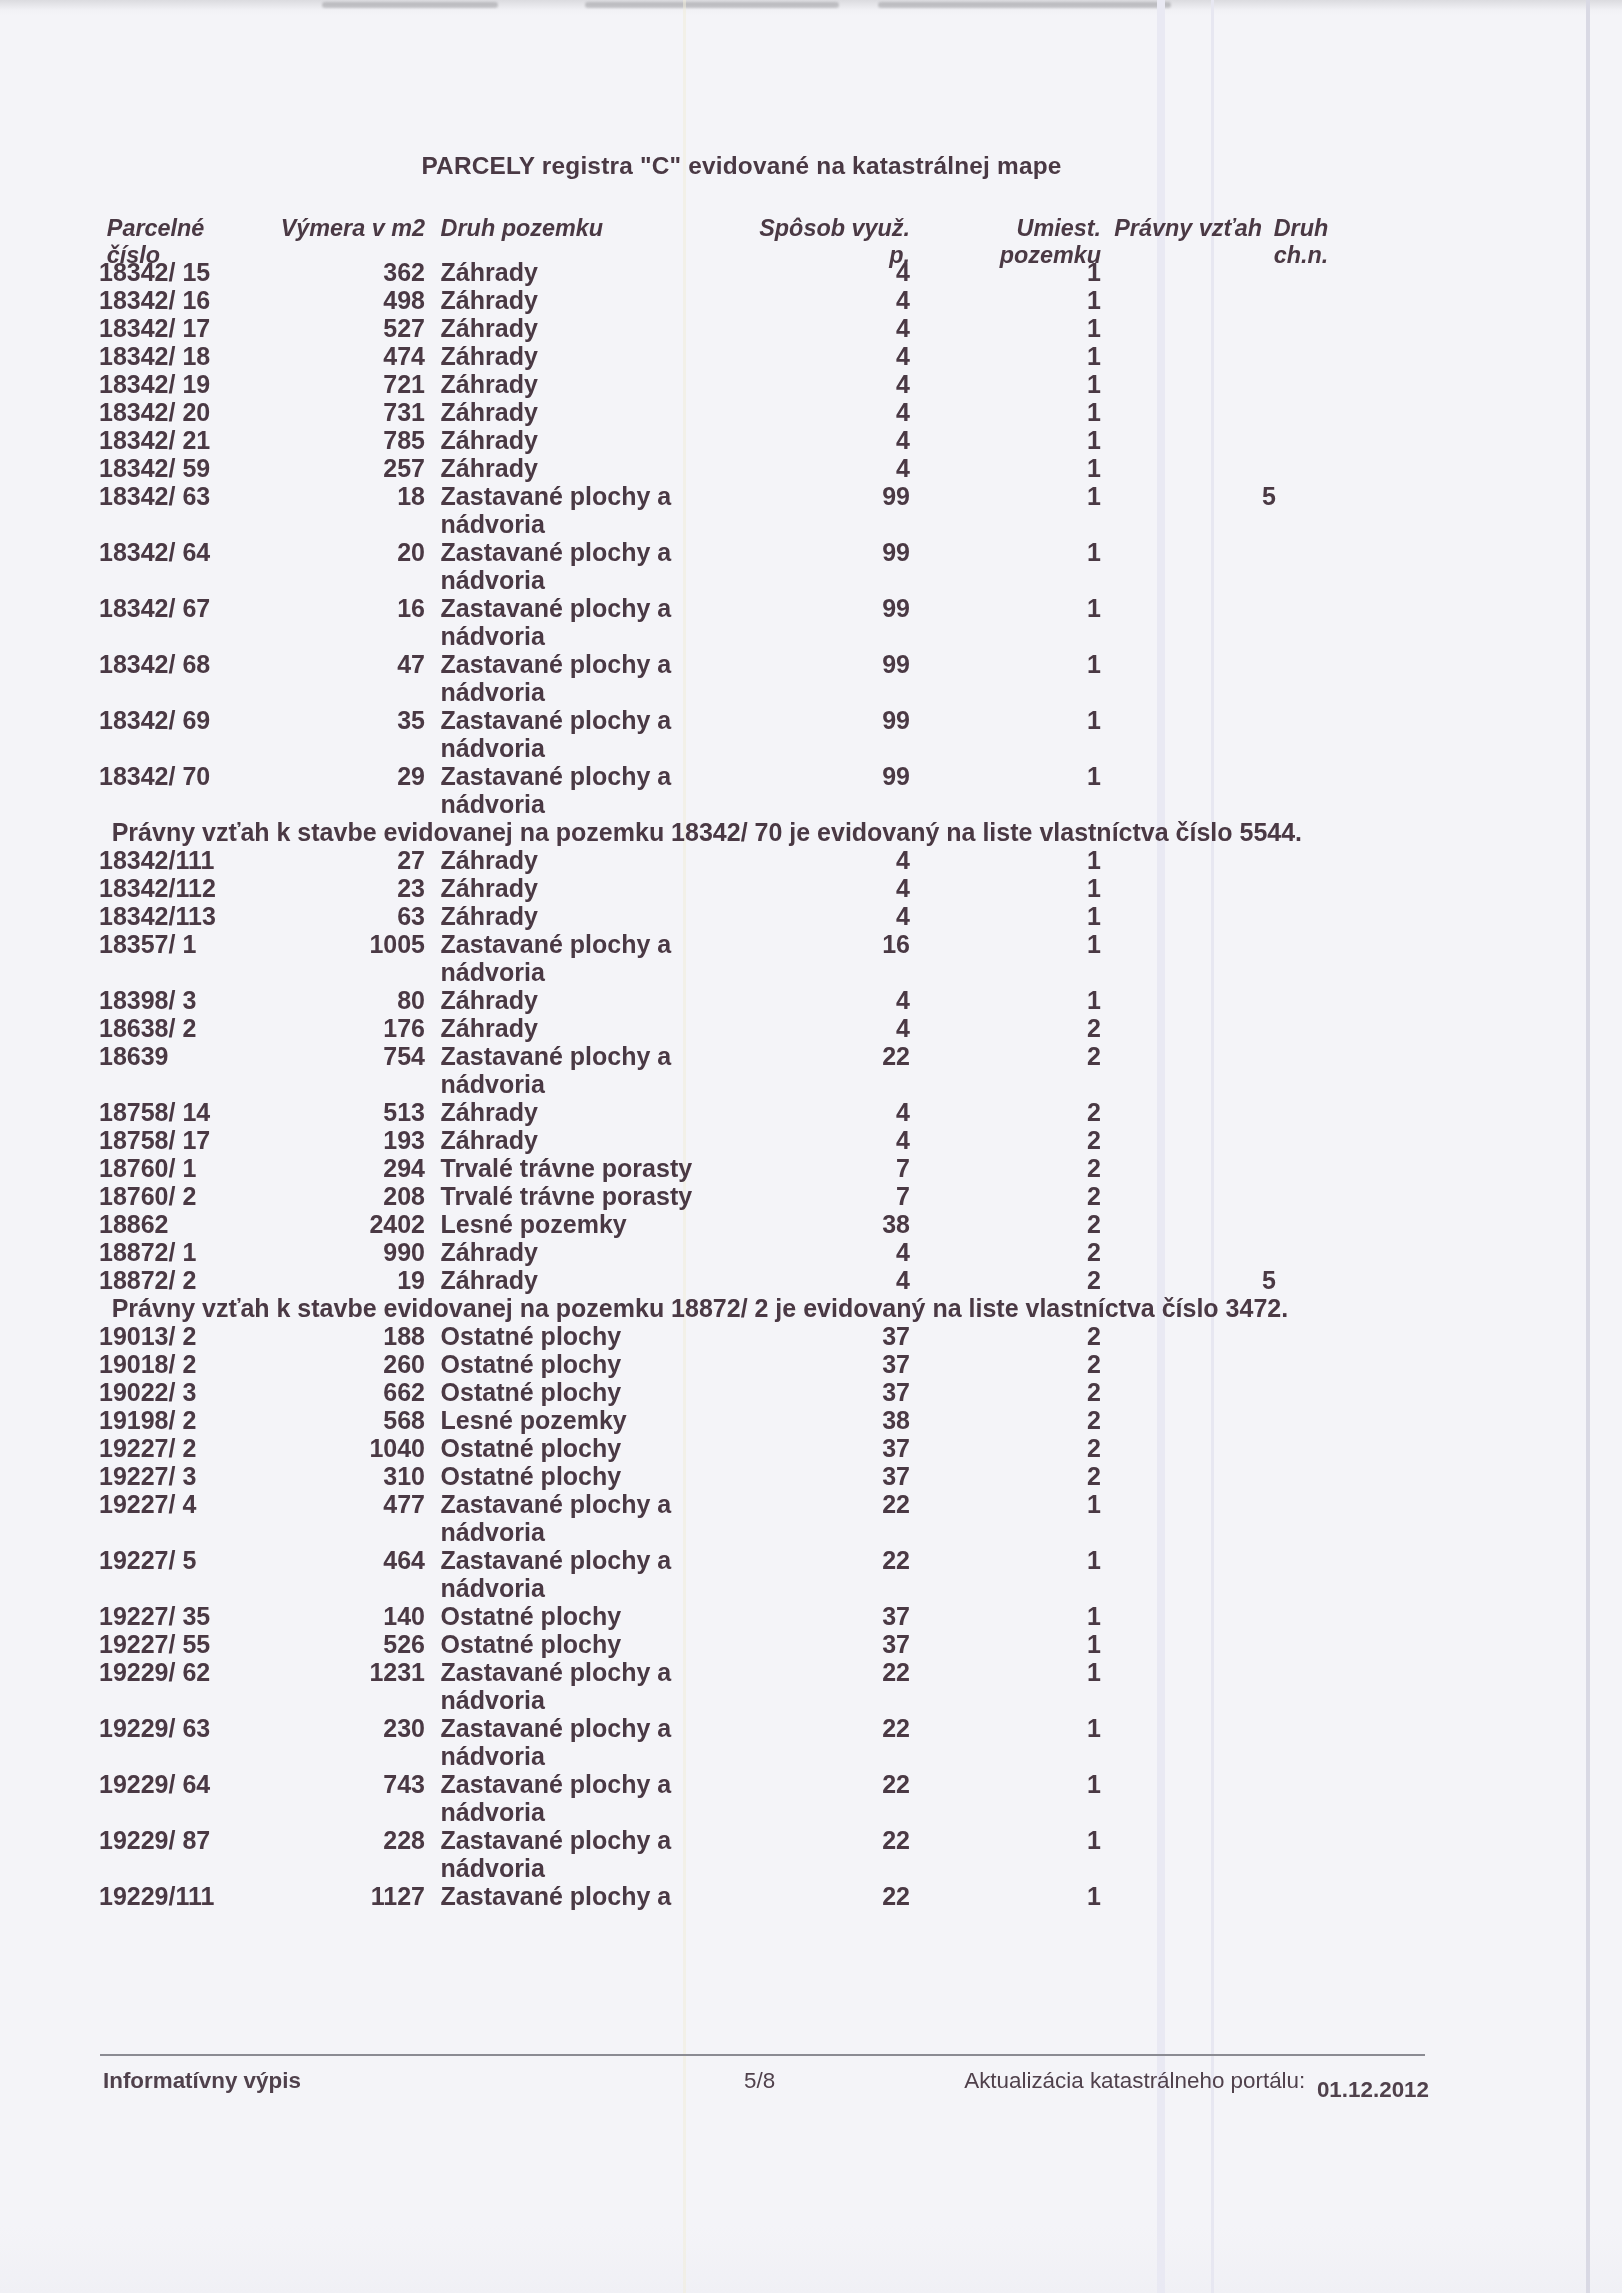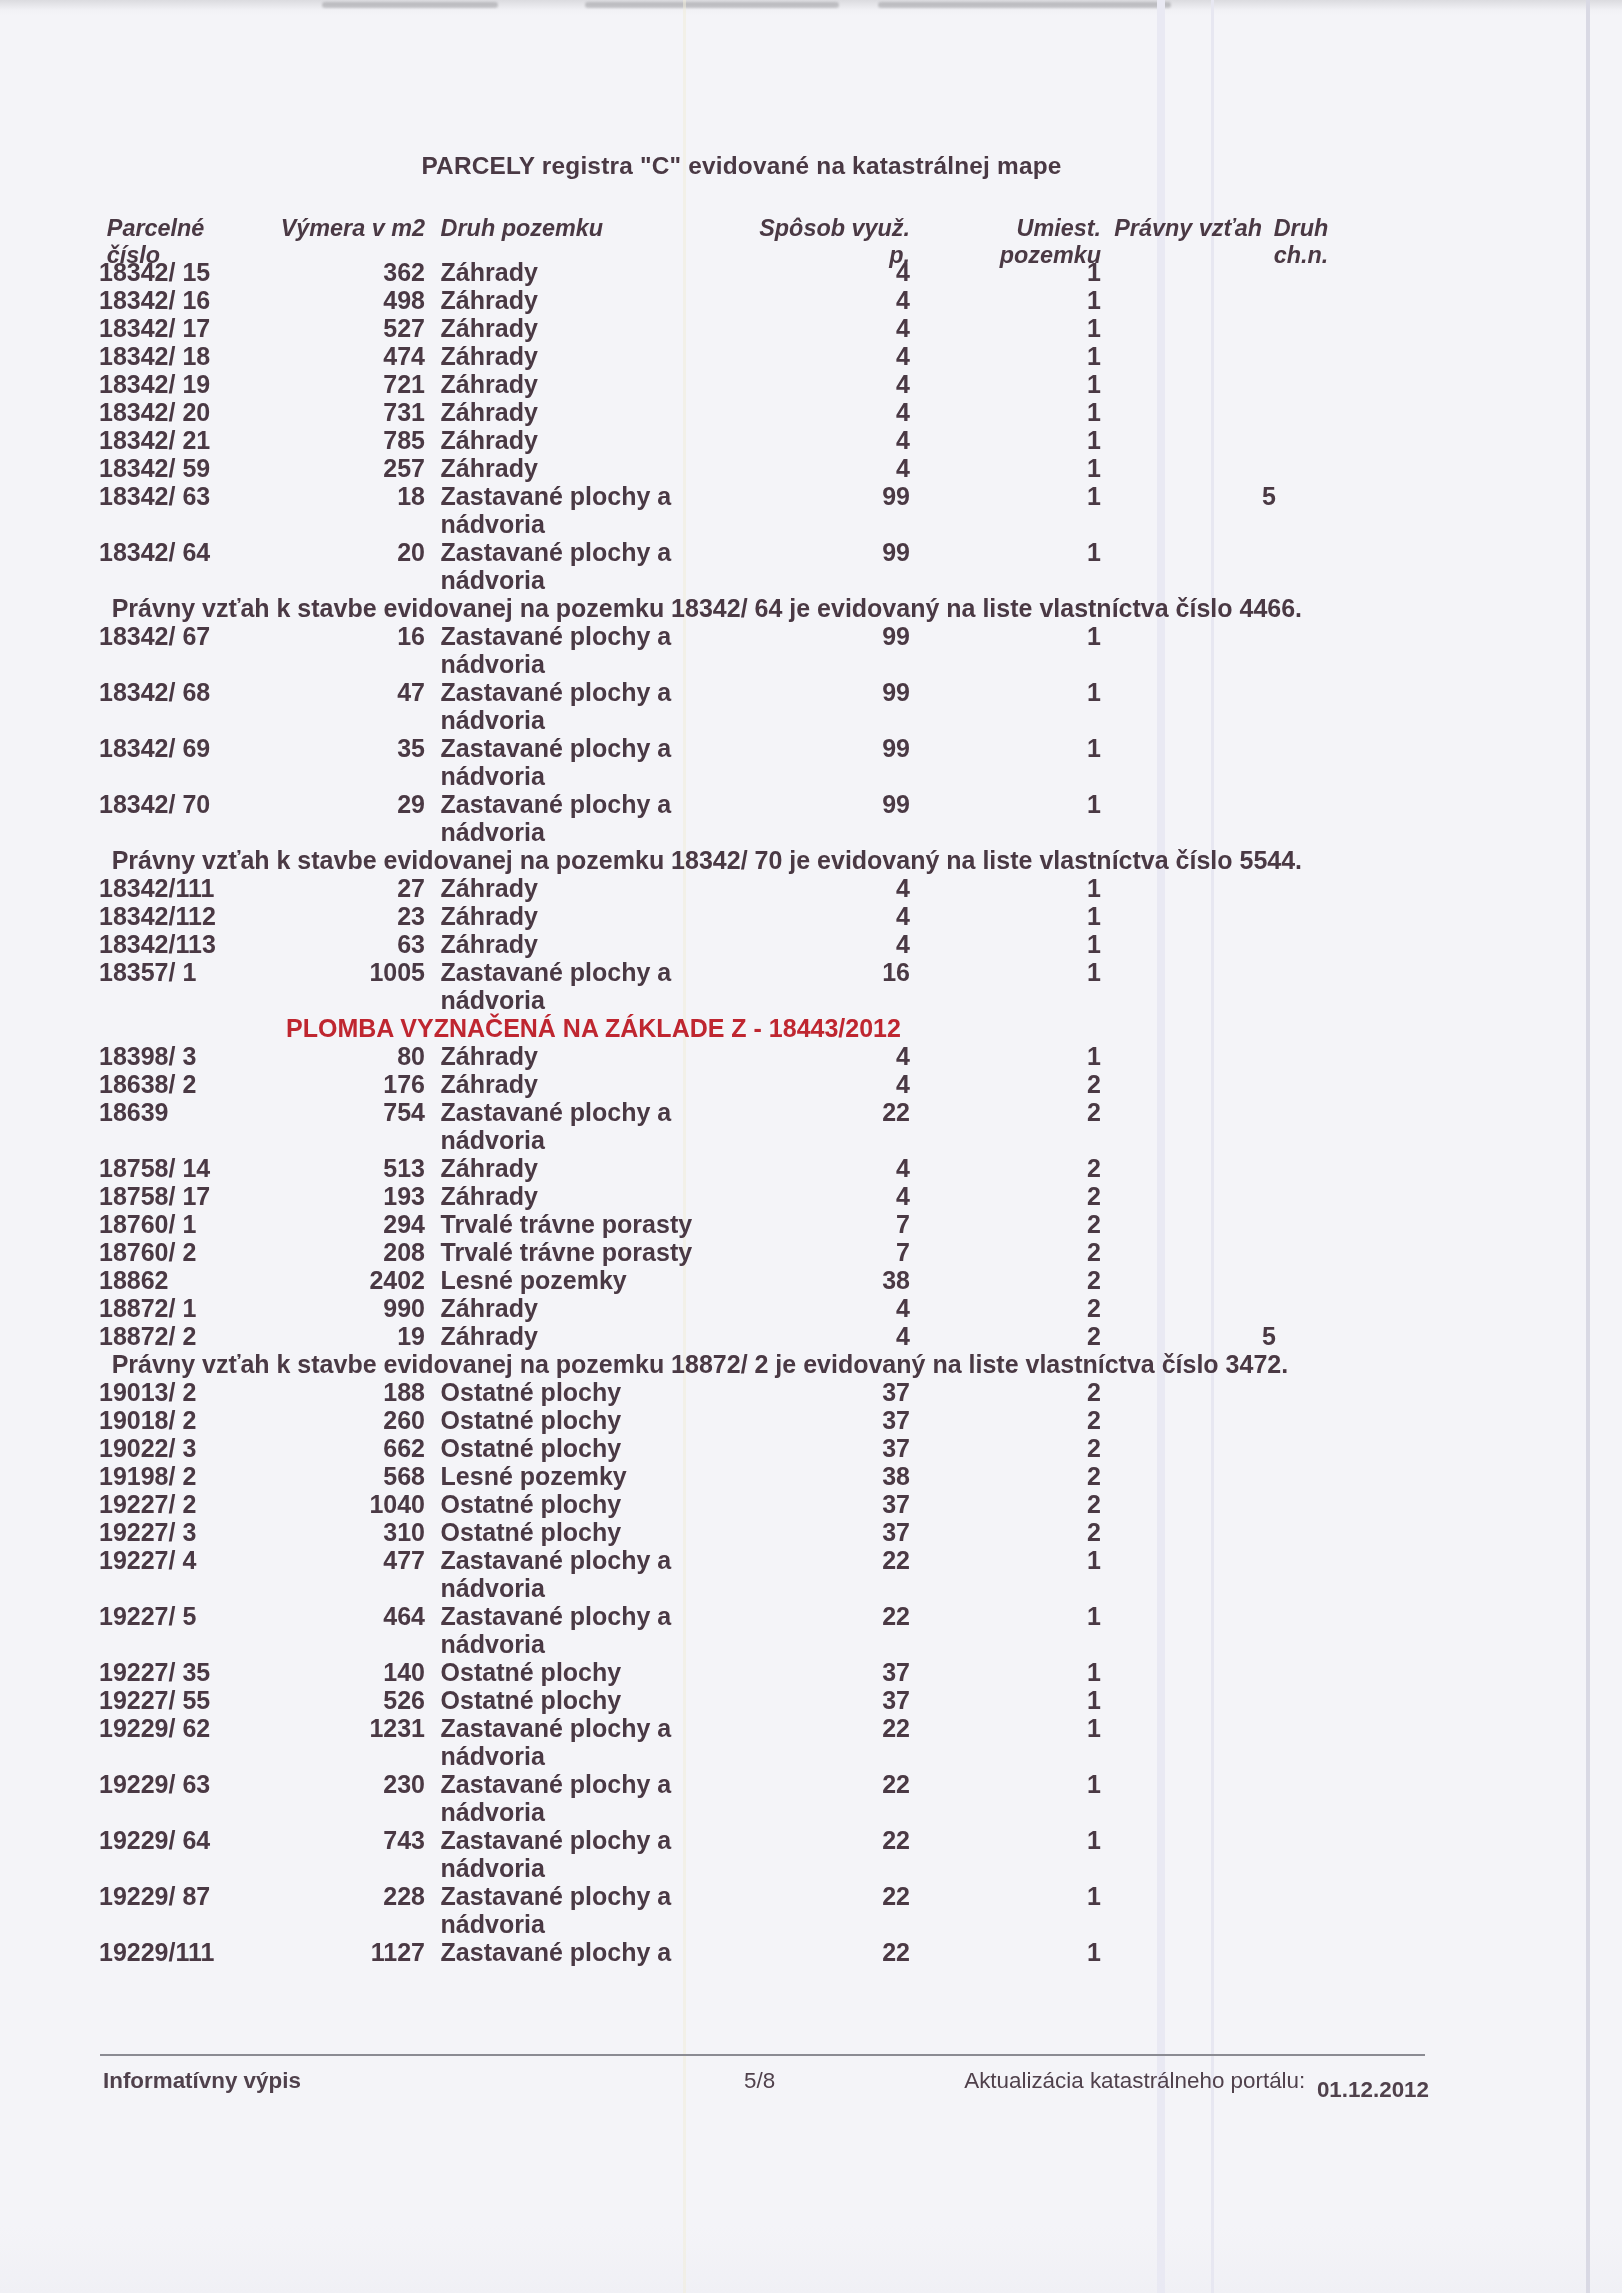--- a/index.html
+++ b/index.html
@@ -172,21 +172,20 @@
         <div class="c-right">20</div>
         <div class="c-left pad16">
           <div>Zastavané plochy a</div>
           <div>nádvoria</div>
         </div>
         <div class="c-right">99</div>
         <div class="c-right">1</div>
         <div class="c-right"></div>
         <div class="c-left"></div>
       </div>
-      <div class="note-row">Právny vzťah k stavbe evidovanej na pozemku 18342/ 64 je evidovaný na liste vlastníctva číslo 4466.</div>
       <div class="row grid">
         <div class="c-left">18342/ 67</div>
         <div class="c-right">16</div>
         <div class="c-left pad16">
           <div>Zastavané plochy a</div>
           <div>nádvoria</div>
         </div>
         <div class="c-right">99</div>
         <div class="c-right">1</div>
         <div class="c-right"></div>
@@ -267,21 +266,20 @@
         <div class="c-right">1005</div>
         <div class="c-left pad16">
           <div>Zastavané plochy a</div>
           <div>nádvoria</div>
         </div>
         <div class="c-right">16</div>
         <div class="c-right">1</div>
         <div class="c-right"></div>
         <div class="c-left"></div>
       </div>
-      <div class="plomba-row">PLOMBA VYZNAČENÁ NA ZÁKLADE Z - 18443/2012</div>
       <div class="row grid">
         <div class="c-left">18398/ 3</div>
         <div class="c-right">80</div>
         <div class="c-left pad16">
           <div>Záhrady</div>
         </div>
         <div class="c-right">4</div>
         <div class="c-right">1</div>
         <div class="c-right"></div>
         <div class="c-left"></div>

